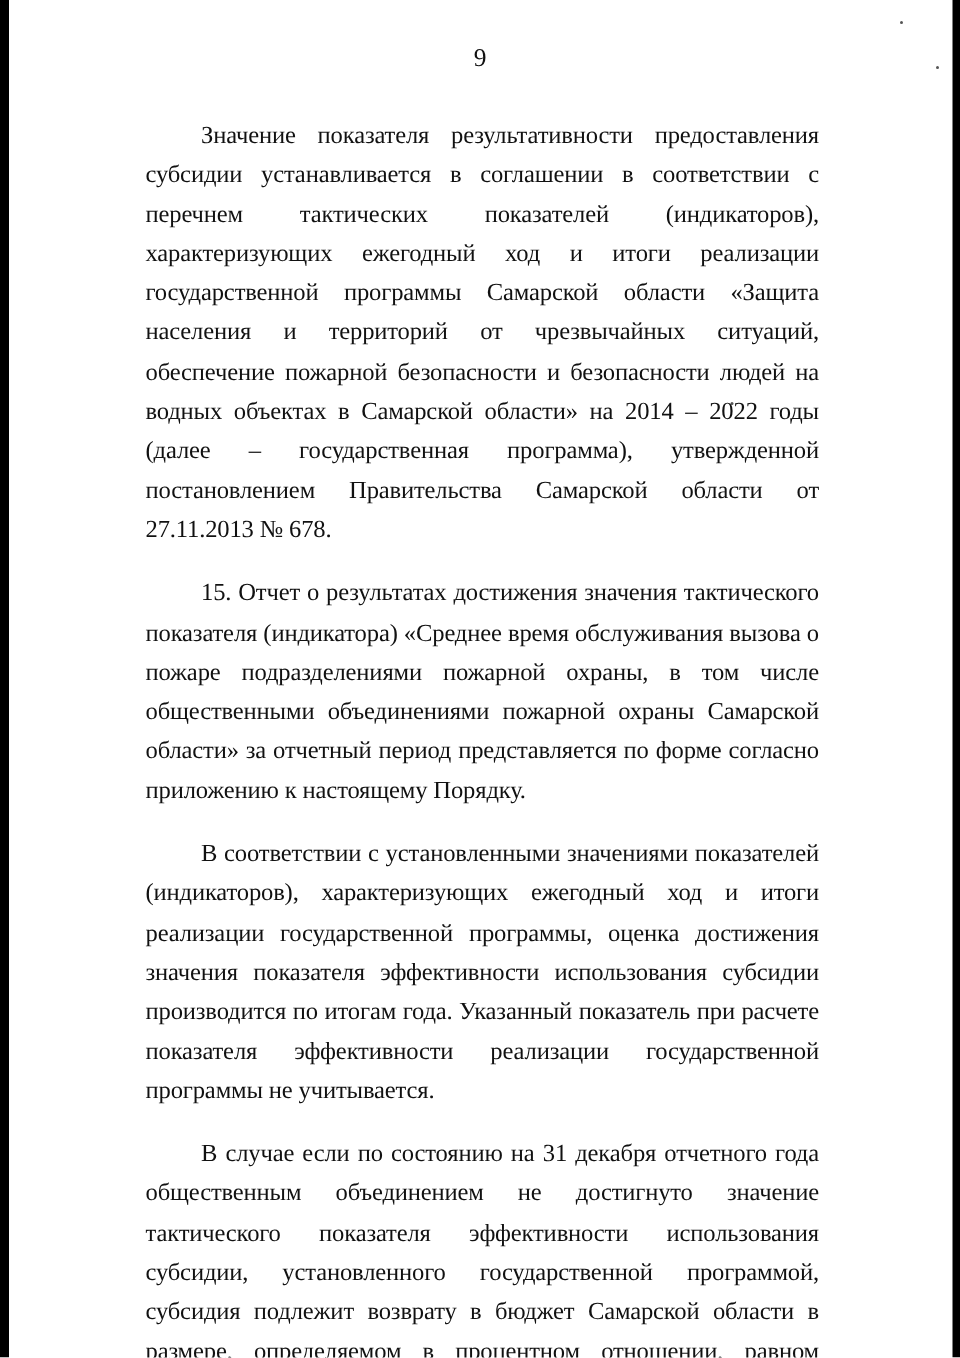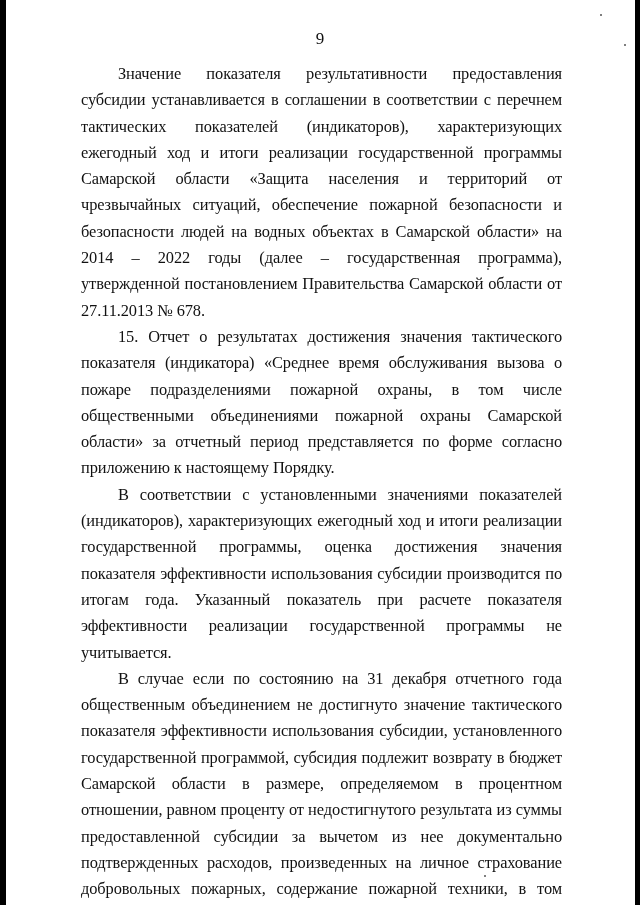--- a/index.html
+++ b/index.html
@@ -40,21 +40,21 @@
       position: absolute;
       left: 81px;
       top: 61px;
       width: 481px;
       font-size: 16.4px;
       line-height: 26.3px;
       text-align: justify;
       letter-spacing: -0.1px;
     }
     .para {
-      margin: 0;
+      margin: 16px;
       text-indent: 37px;
     }
     .speck {
       position: absolute;
       width: 2px; height: 2px;
       background: #555;
       border-radius: 1px;
     }
   </style>
 </head>

